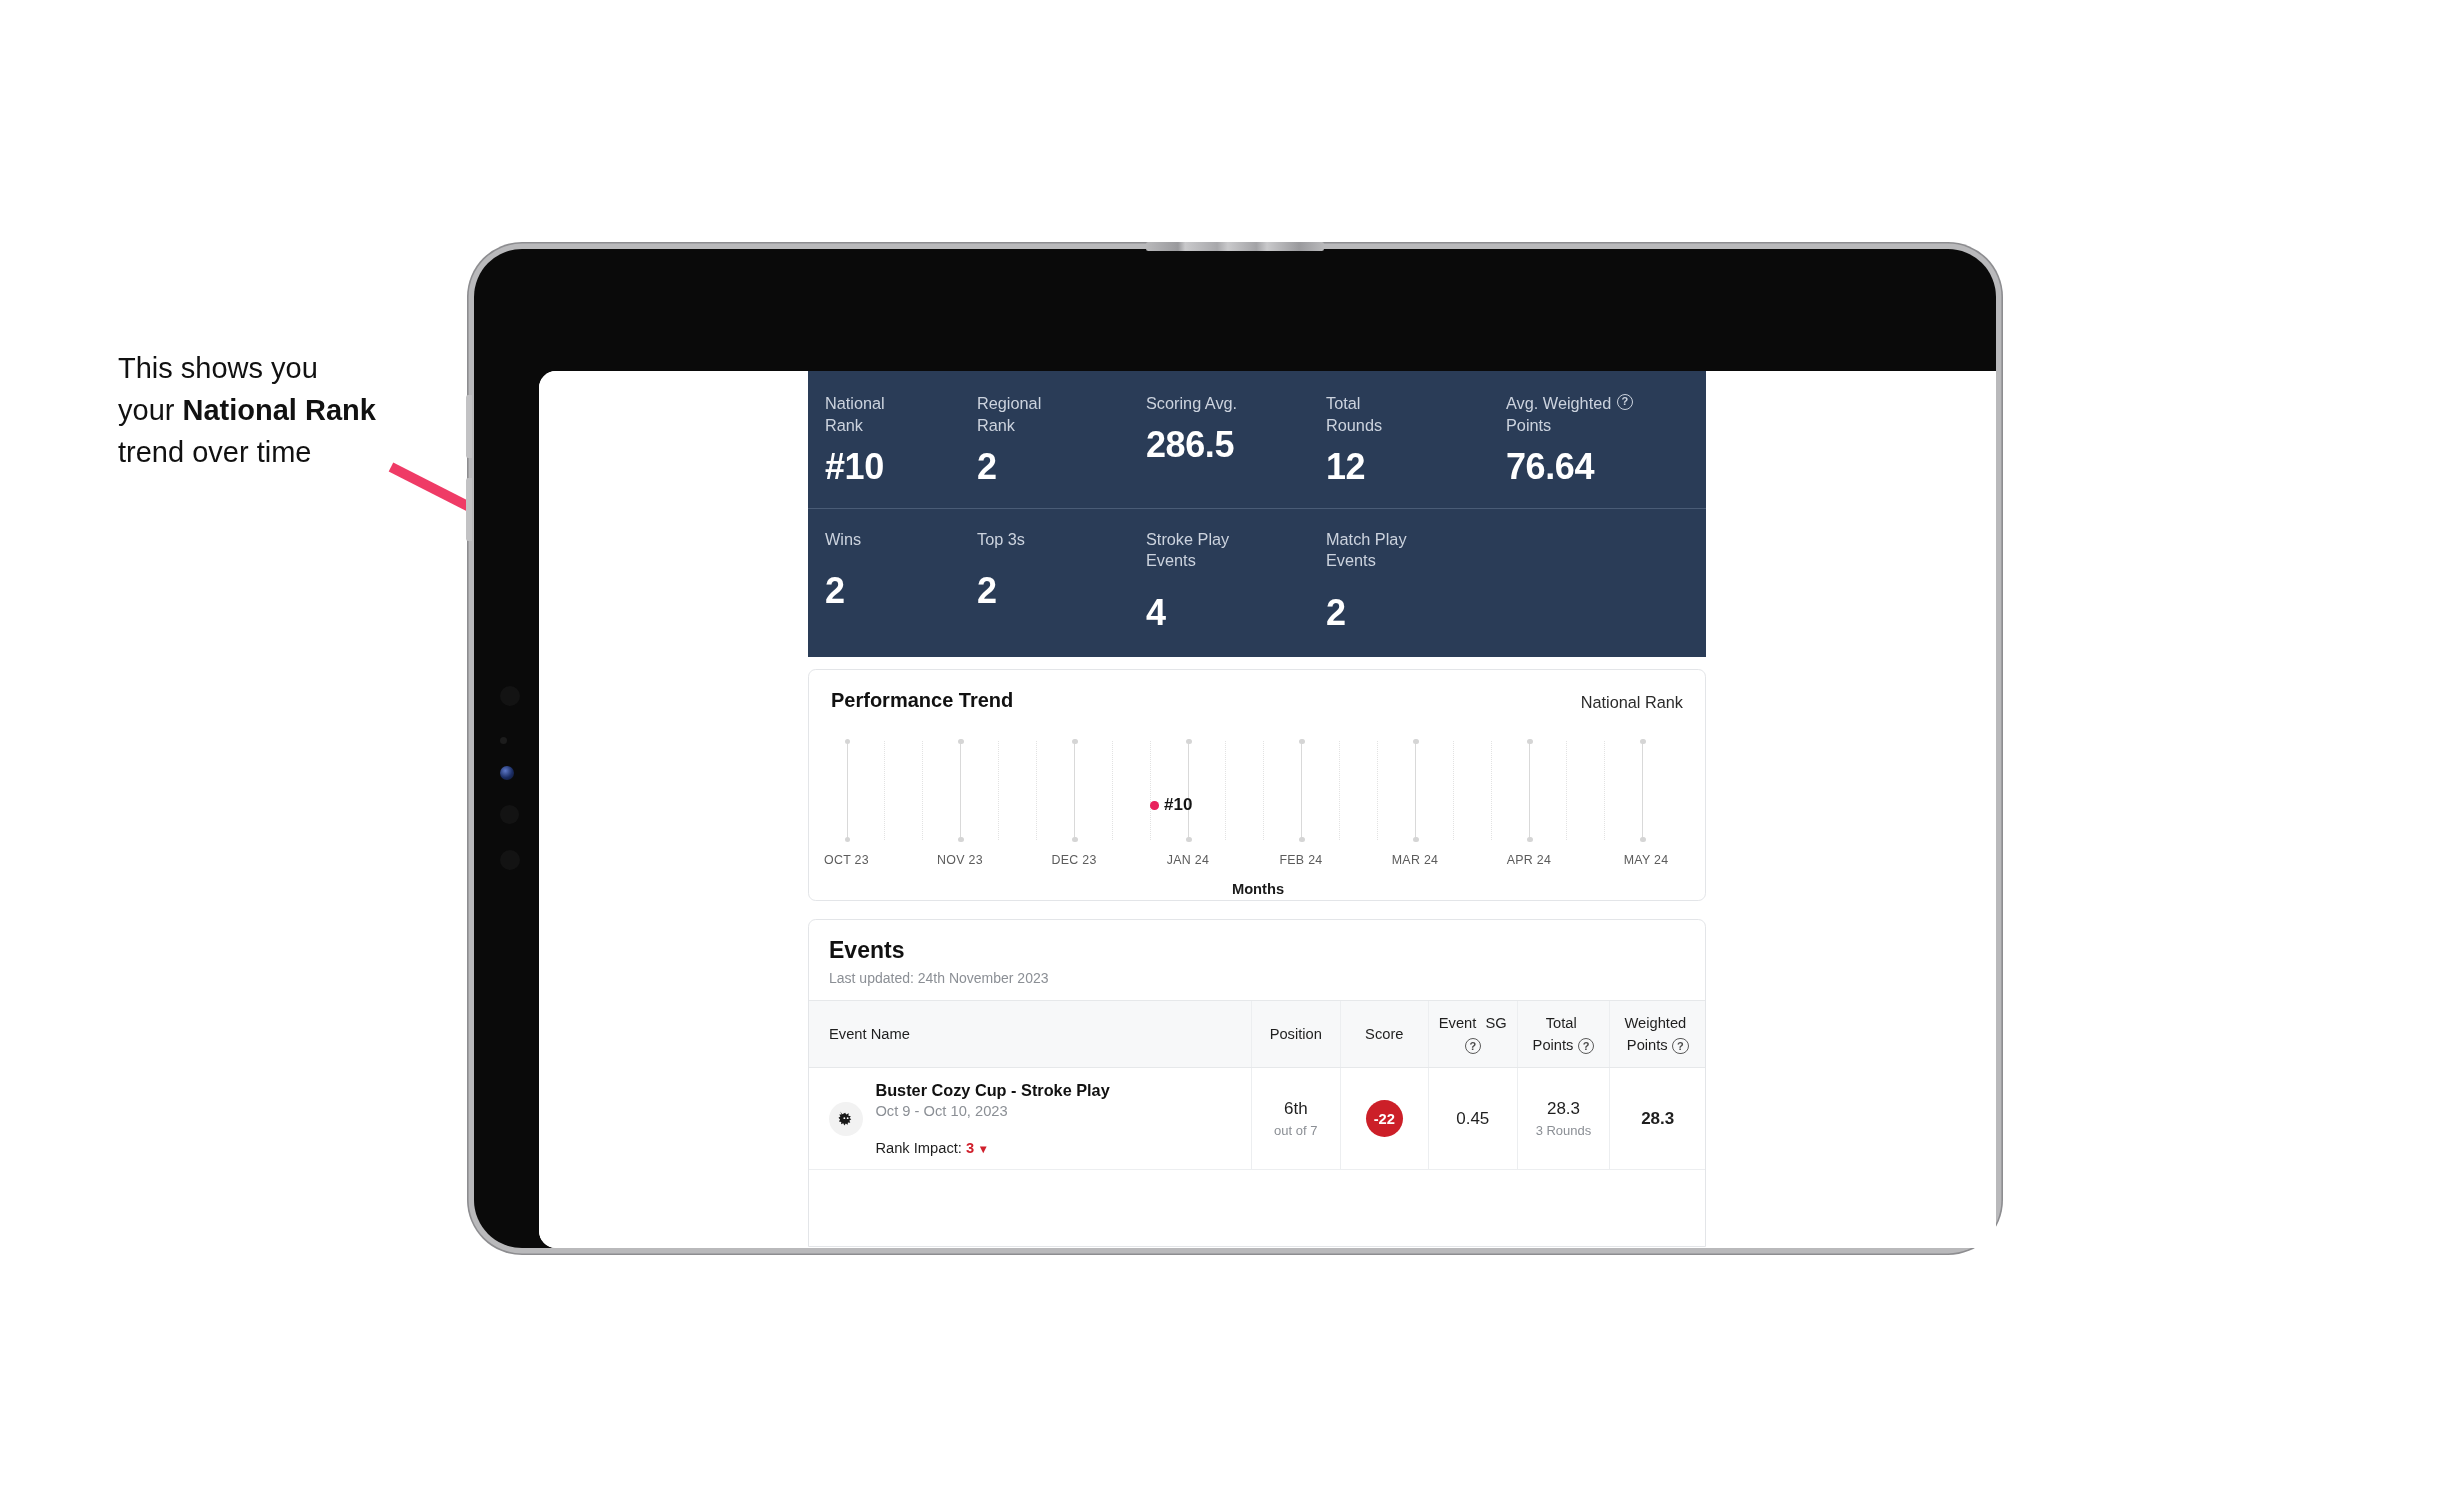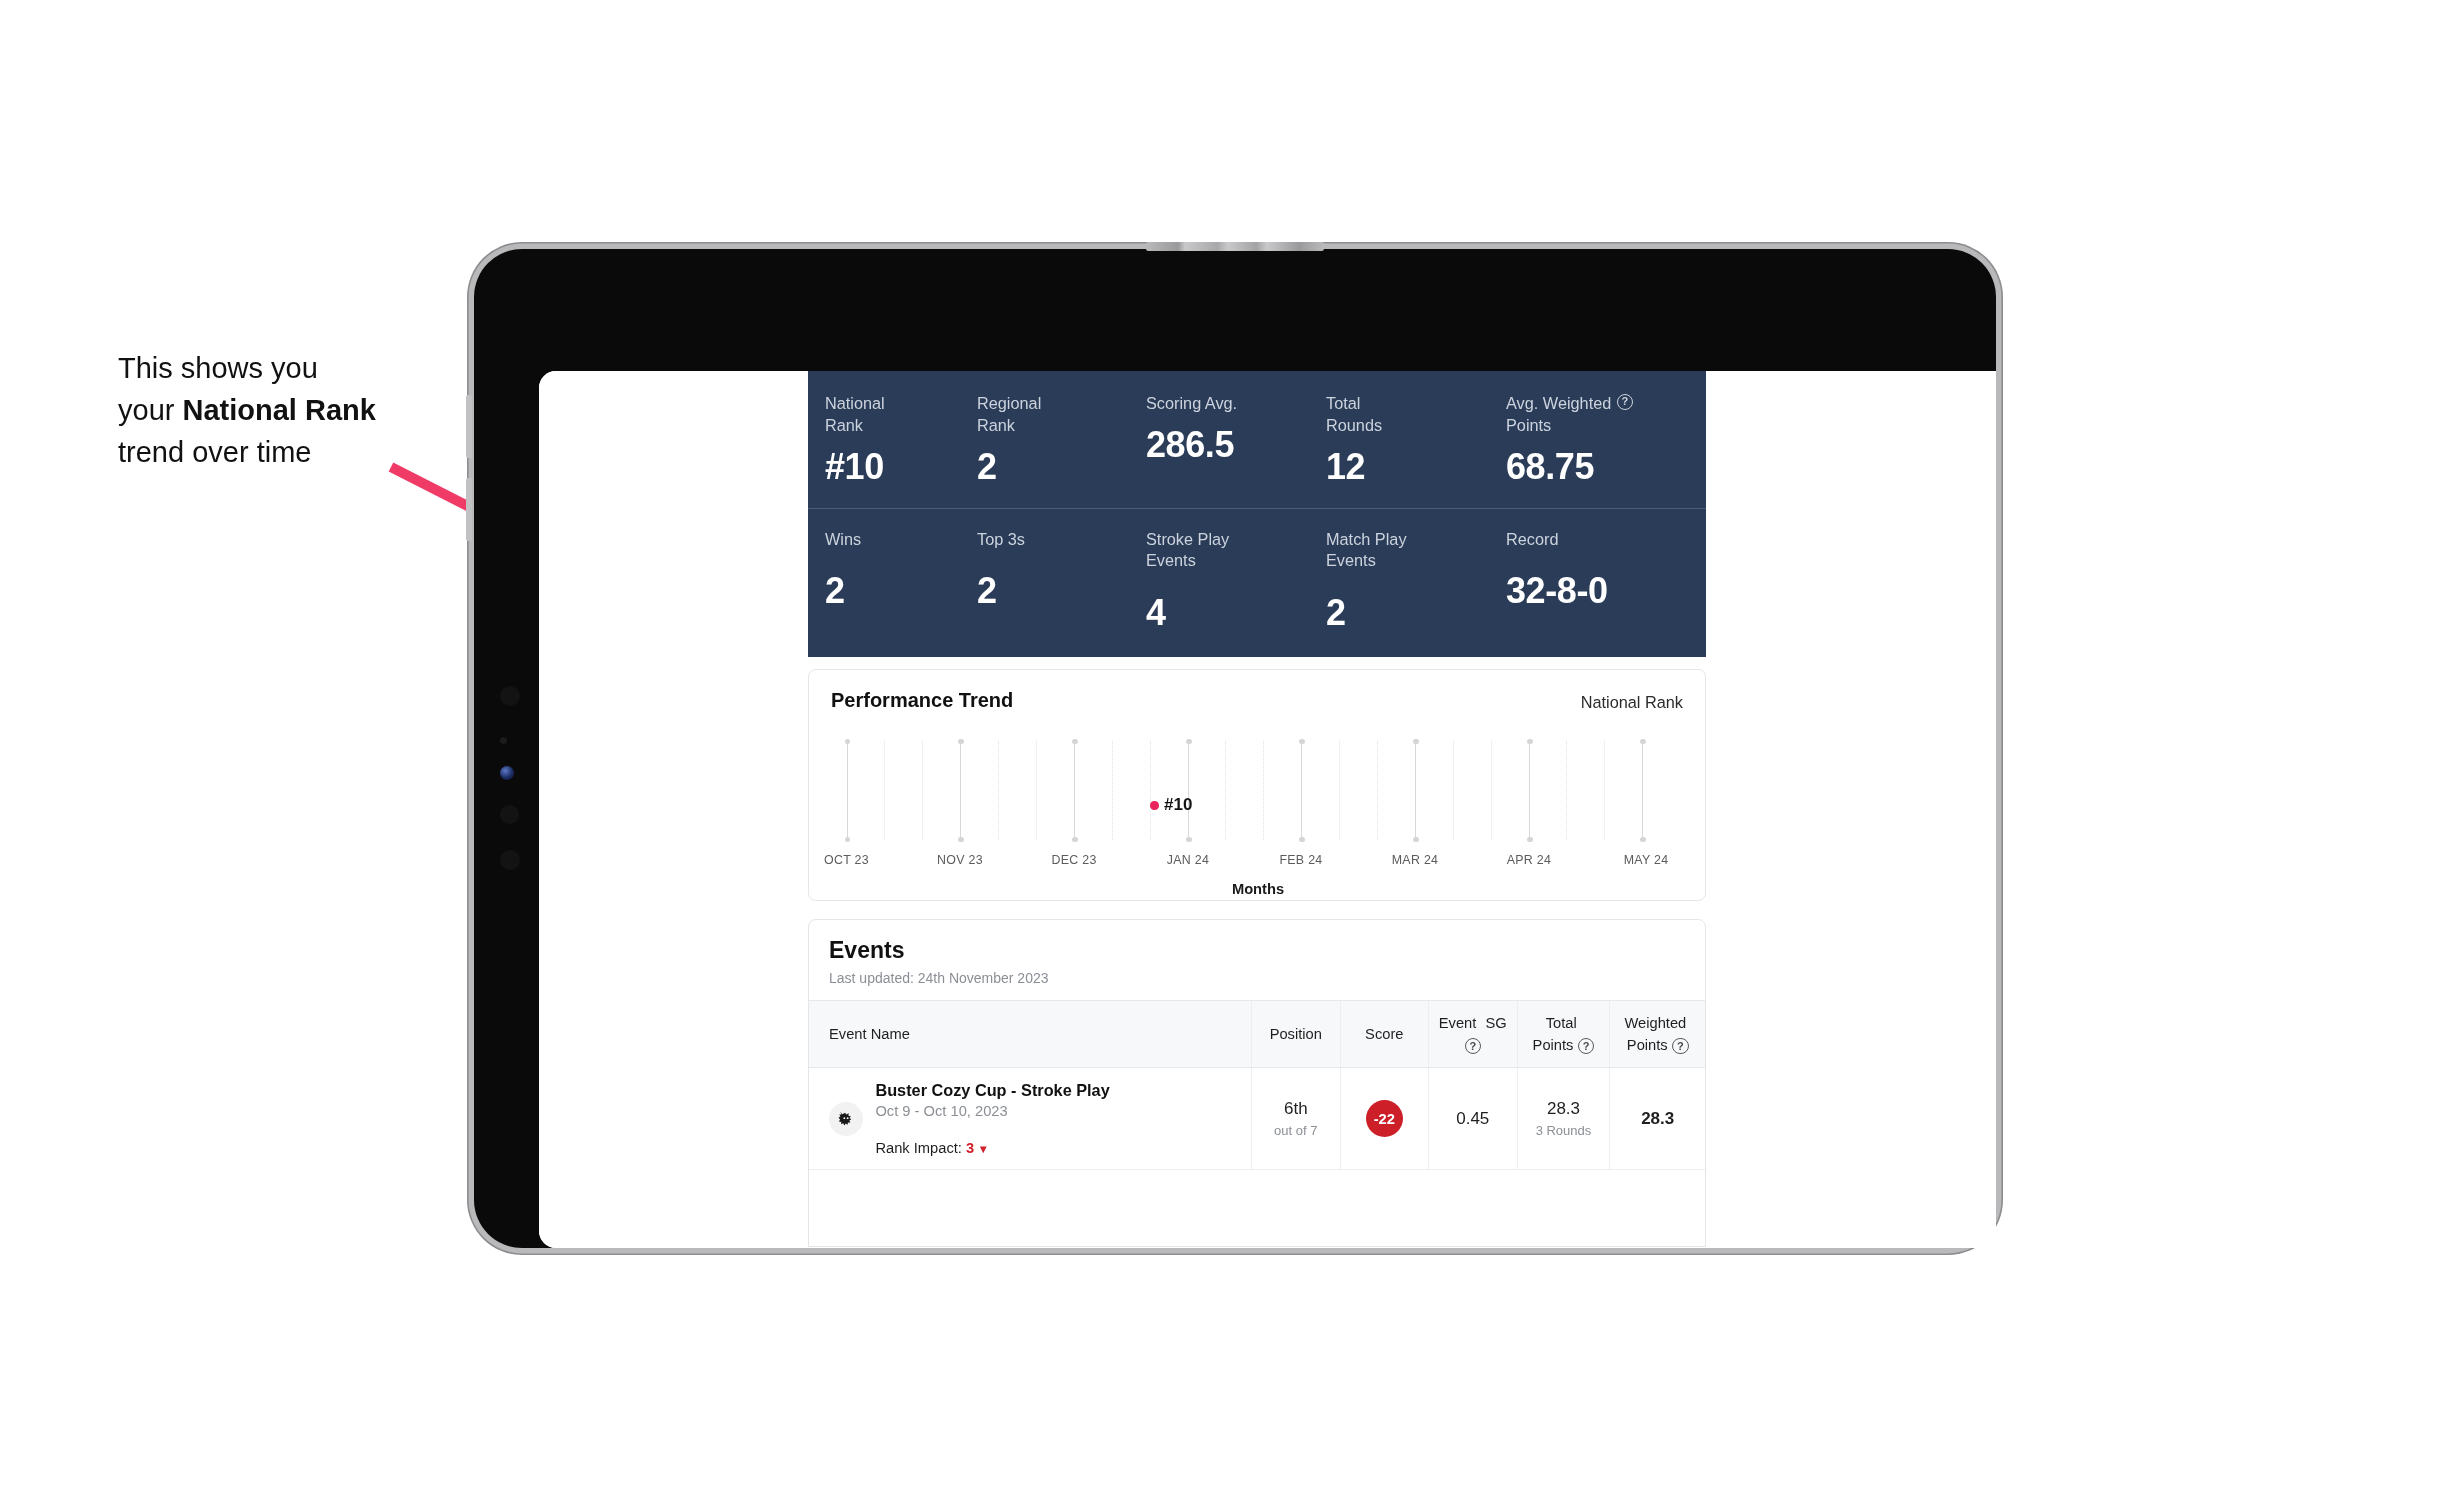--- a/index.html
+++ b/index.html
@@ -236,21 +236,21 @@
 Rounds</span>
                 </div>
                 <div class="stat-value">12</div>
               </div>
               <div class="stat-cell">
                 <div class="stat-label">
                   <span class="ltxt">Avg. Weighted
 Points</span>
                   <span class="q-icon">?</span>
                 </div>
-                <div class="stat-value">68.75</div>
+                <div class="stat-value">76.64</div>
               </div>
             </div>
           <div class="stats-row r2" id="statsRow2">
               <div class="stat-cell">
                 <div class="stat-label">
                   <span class="ltxt">Wins</span>
                 </div>
                 <div class="stat-value">2</div>
               </div>
               <div class="stat-cell">
@@ -265,26 +265,20 @@
 Events</span>
                 </div>
                 <div class="stat-value">4</div>
               </div>
               <div class="stat-cell">
                 <div class="stat-label">
                   <span class="ltxt">Match Play
 Events</span>
                 </div>
                 <div class="stat-value">2</div>
-              </div>
-              <div class="stat-cell">
-                <div class="stat-label">
-                  <span class="ltxt">Record</span>
-                </div>
-                <div class="stat-value">32-8-0</div>
               </div>
             </div>
         </div>
 
         <div class="chart-card">
           <div class="chart-head">
             <div class="chart-title">Performance Trend</div>
             <div class="chart-legend">National Rank</div>
           </div>
           <div class="plot" id="plotArea">

